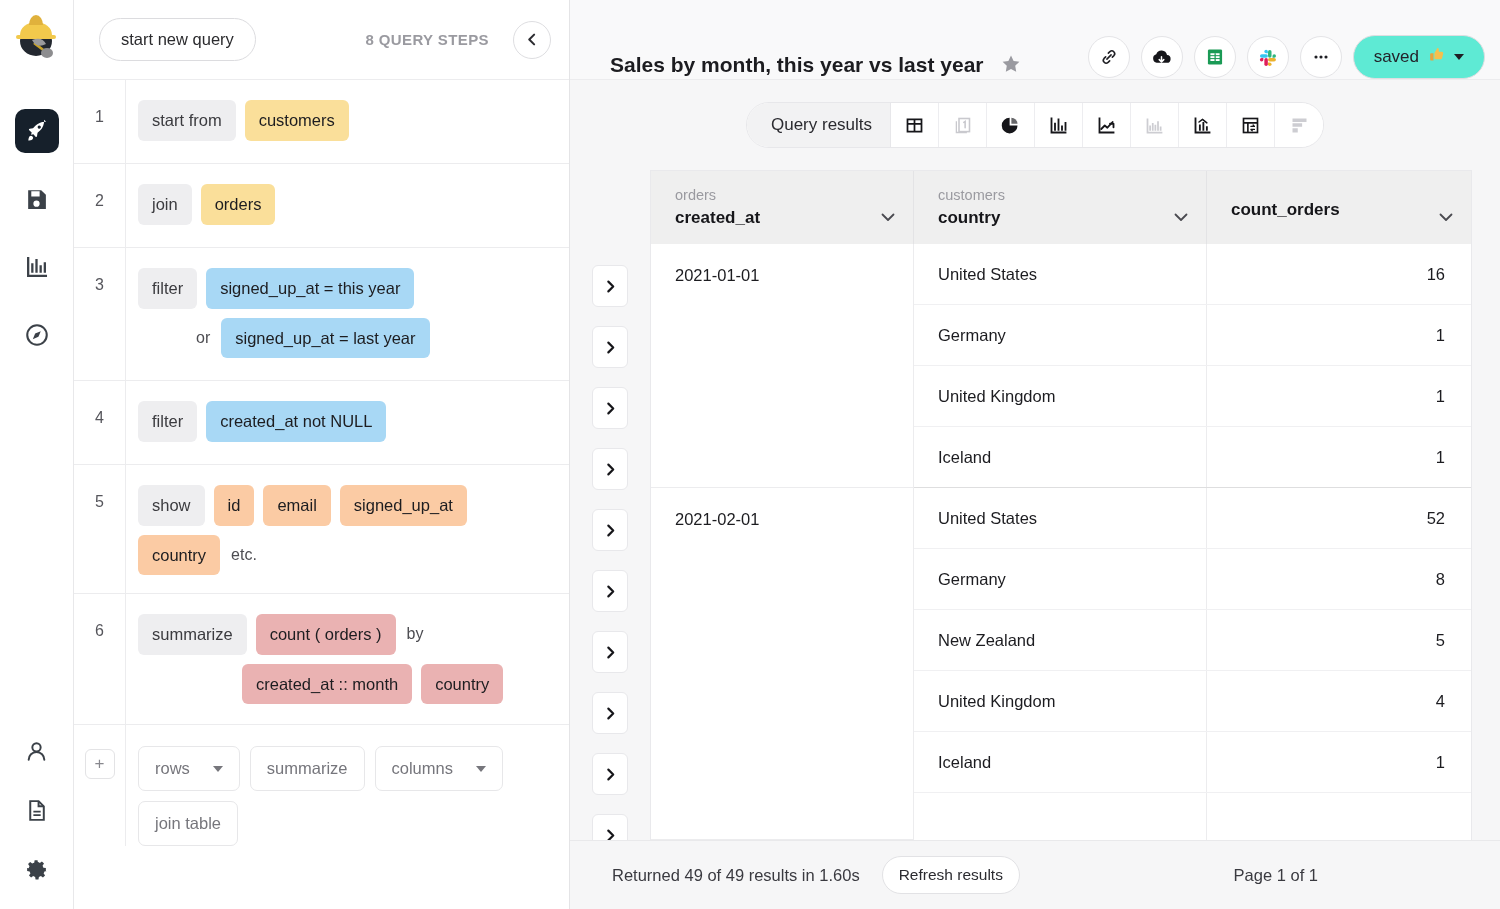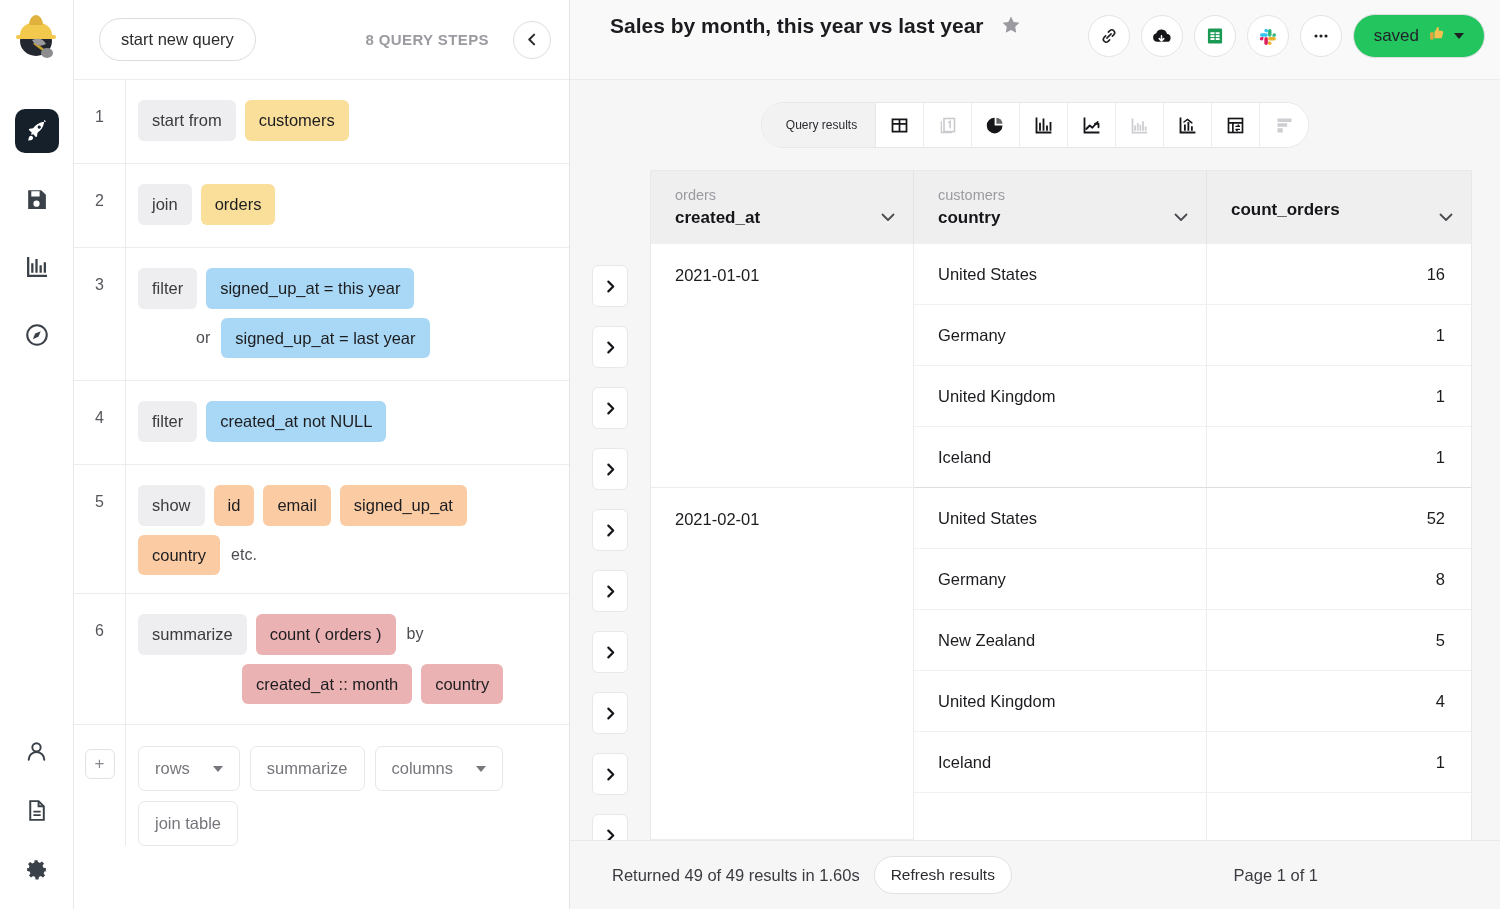--- a/index.html
+++ b/index.html
@@ -116,45 +116,45 @@
     width: 0; height: 0; border-left: 5px solid transparent;
     border-right: 5px solid transparent; border-top: 6px solid #76767c;
   }
 
   
   .result-panel {
     flex: 1; height: 909px; background: #f6f6f7;
     display: flex; flex-direction: column; position: relative;
   }
   .result-head {
-    height: 80px; flex: 0 0 80px; display: flex; align-items: flex-start;
+    height: 80px; flex: 0 0 80px; display: flex; align-items: flex-end;
     padding: 14px 15px 0 40px; border-bottom: 1px solid #ececee; background: #f9f9fa;
   }
   .result-title { font-size: 21px; font-weight: bold; color: #1c1c20; white-space: nowrap; }
   .star { margin-left: 12px; vertical-align: -2px; }
   .head-actions { margin-left: auto; display: flex; align-items: center; gap: 11px; }
   .circle-btn {
     width: 42px; height: 42px; border-radius: 50%;
     border: 1px solid #e4e4e7; background: #fff;
     display: flex; align-items: center; justify-content: center; cursor: pointer;
   }
   .saved-btn {
-    height: 44px; border-radius: 24px; border: 1px solid #dedee1; background: #22c55e;
+    height: 44px; border-radius: 24px; border: 1px solid #dedee1; background: #5eead4;
     display: flex; align-items: center; gap: 8px; padding: 0 20px;
     font-size: 17px; color: #23232a; cursor: pointer;
   }
 
   .viz-bar { display: flex; justify-content: center; padding: 22px 0 0 0; }
   .viz-group {
     display: flex; align-items: stretch; background: #fff;
     border: 1px solid #e7e7ea; border-radius: 24px; overflow: hidden; height: 46px;
   }
   .viz-label {
     display: flex; align-items: center; padding: 0 18px 0 24px;
-    font-size: 12px; color: #2b2b30; background: #f2f2f3;
+    font-size: 17px; color: #2b2b30; background: #f2f2f3;
     border-right: 1px solid #e7e7ea; cursor: pointer;
   }
   .viz-icon {
     width: 48px; display: flex; align-items: center; justify-content: center;
     border-right: 1px solid #ededf0; background: #fff; cursor: pointer;
   }
   .viz-icon:last-child { border-right: none; }
 
   
   .table-wrap { flex: 1; display: flex; padding: 22px 0 0 0; overflow: hidden; position: relative; }
@@ -202,21 +202,21 @@
   }
   .cell-count {
     flex: 1; display: flex; align-items: center; justify-content: flex-end;
     padding-right: 26px; font-size: 16.5px; color: #1c1c20;
   }
   .grp-sep { border-bottom: 1px solid #dededf; }
 
   .result-foot {
     height: 69px; flex: 0 0 69px; background: #f6f6f7;
     border-top: 1px solid #e9e9eb;
-    display: flex; align-items: center; padding: 0 42px; gap: 14px;
+    display: flex; align-items: center; padding: 0 42px; gap: 22px;
   }
   .foot-text { font-size: 16.5px; color: #3a3a40; }
   .refresh-btn {
     border: 1px solid #e2e2e5; background: #fff; border-radius: 20px;
     padding: 9px 16px; font-size: 15.5px; color: #2b2b30; cursor: pointer;
     font-family: "Liberation Sans", sans-serif;
   }
   .page-text { margin-left: auto; margin-right: 140px; font-size: 16.5px; color: #3a3a40; }
 </style>
 </head>

